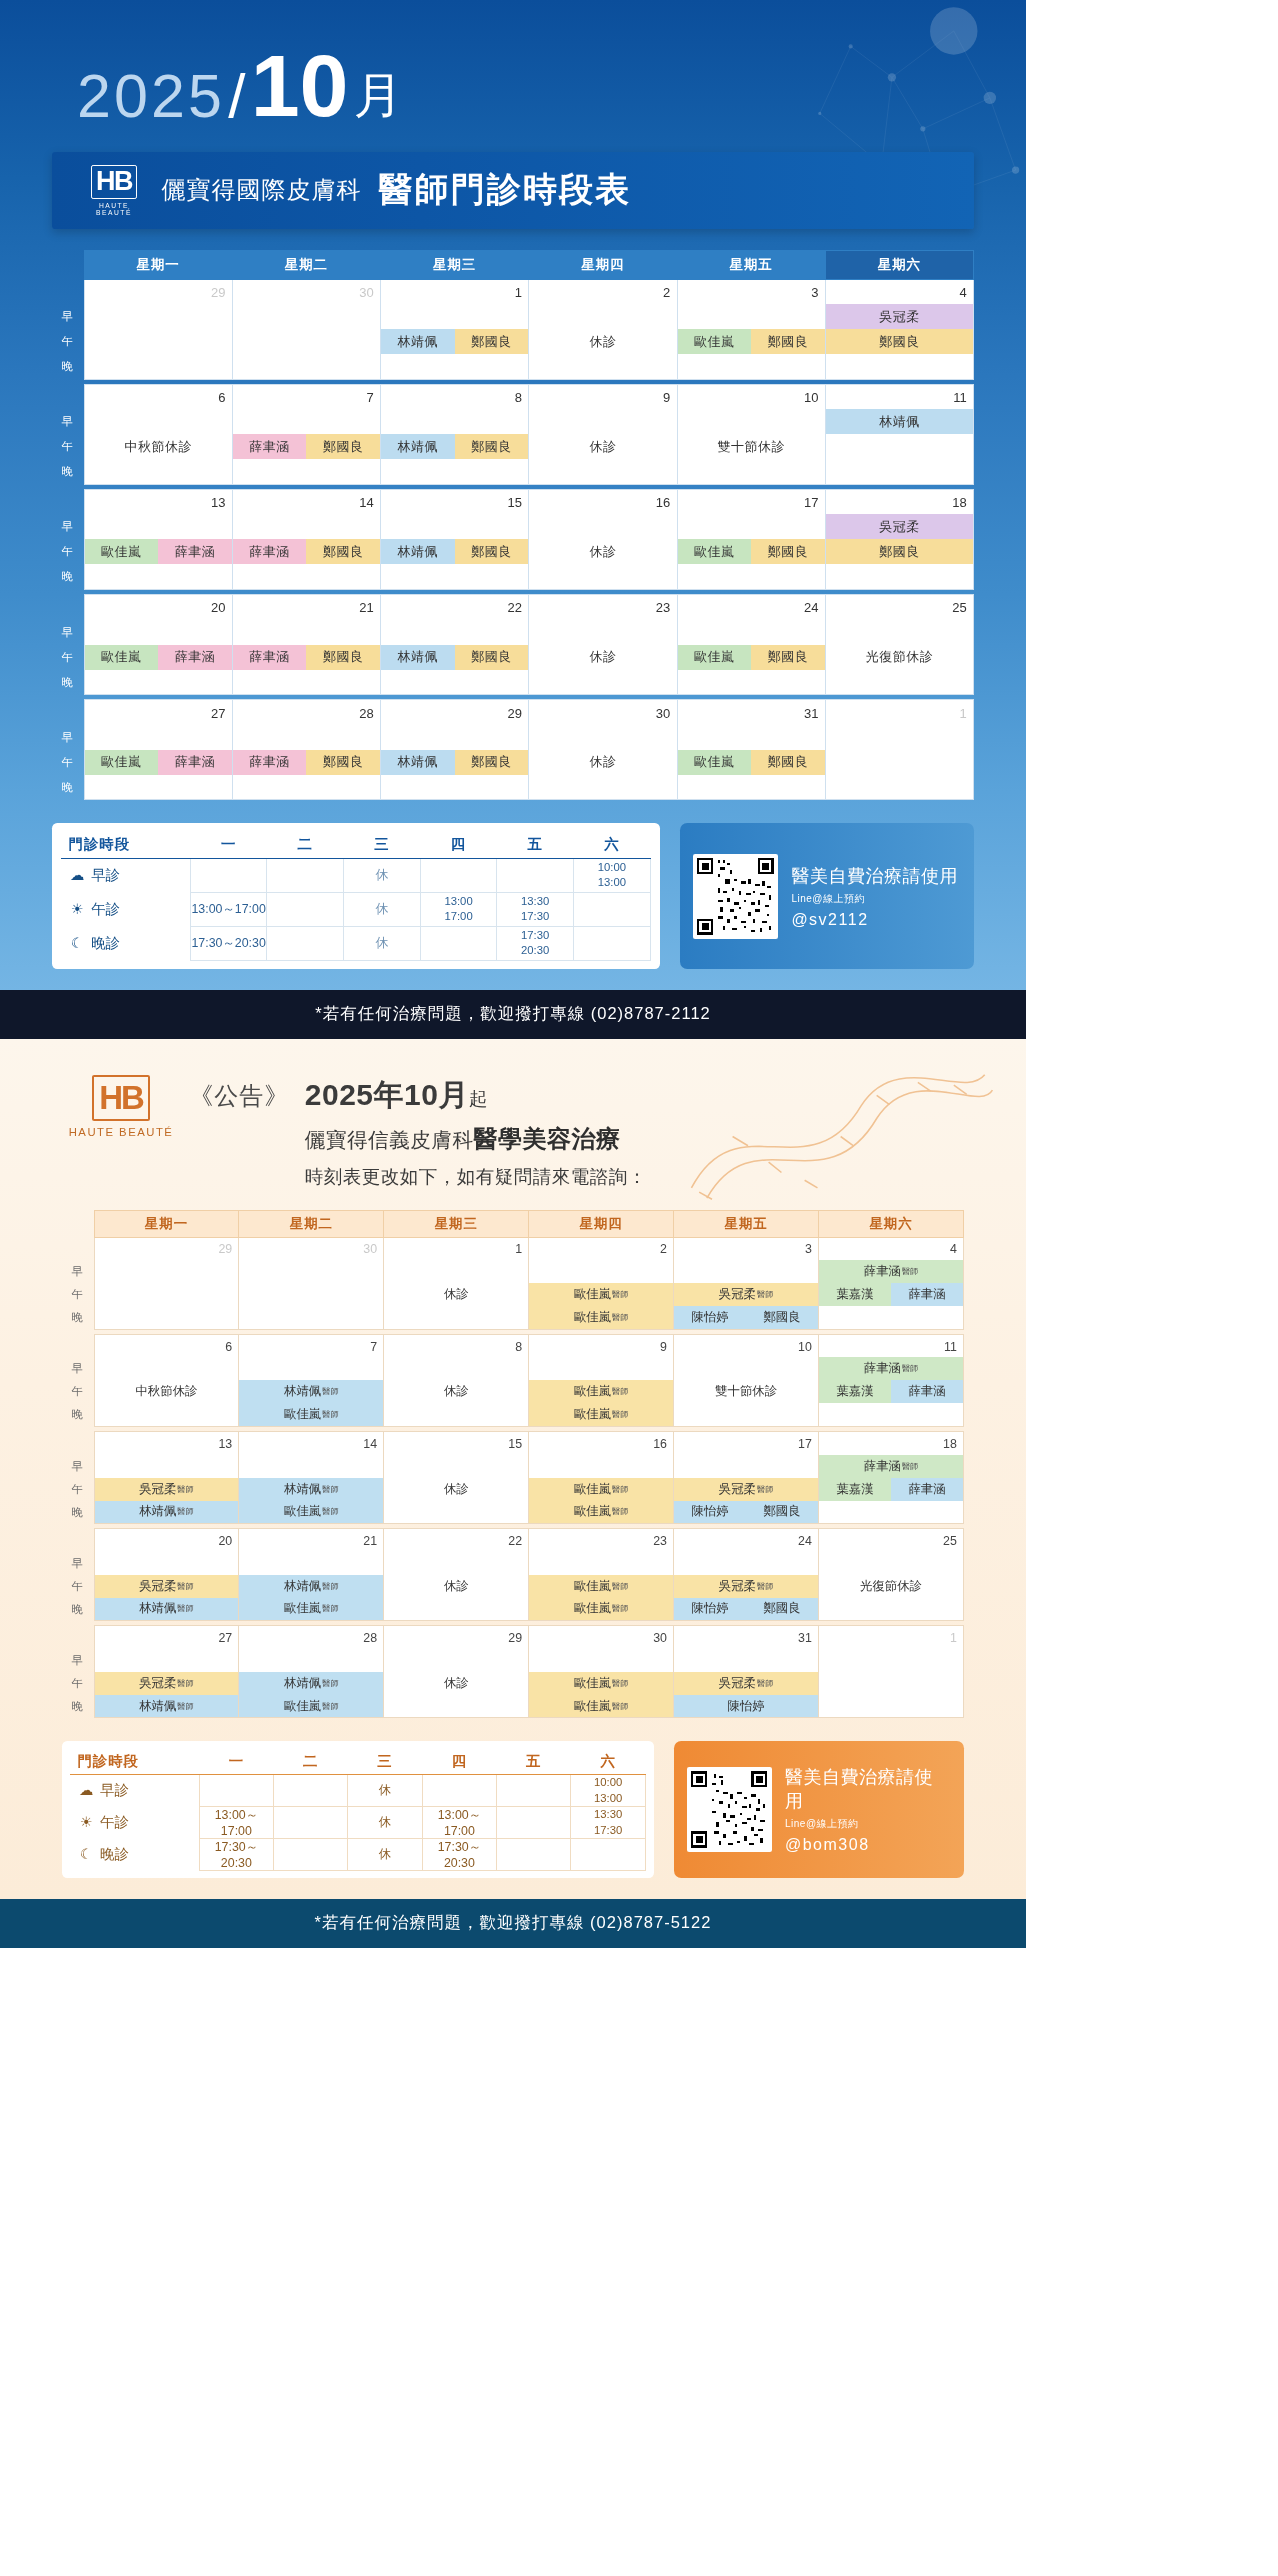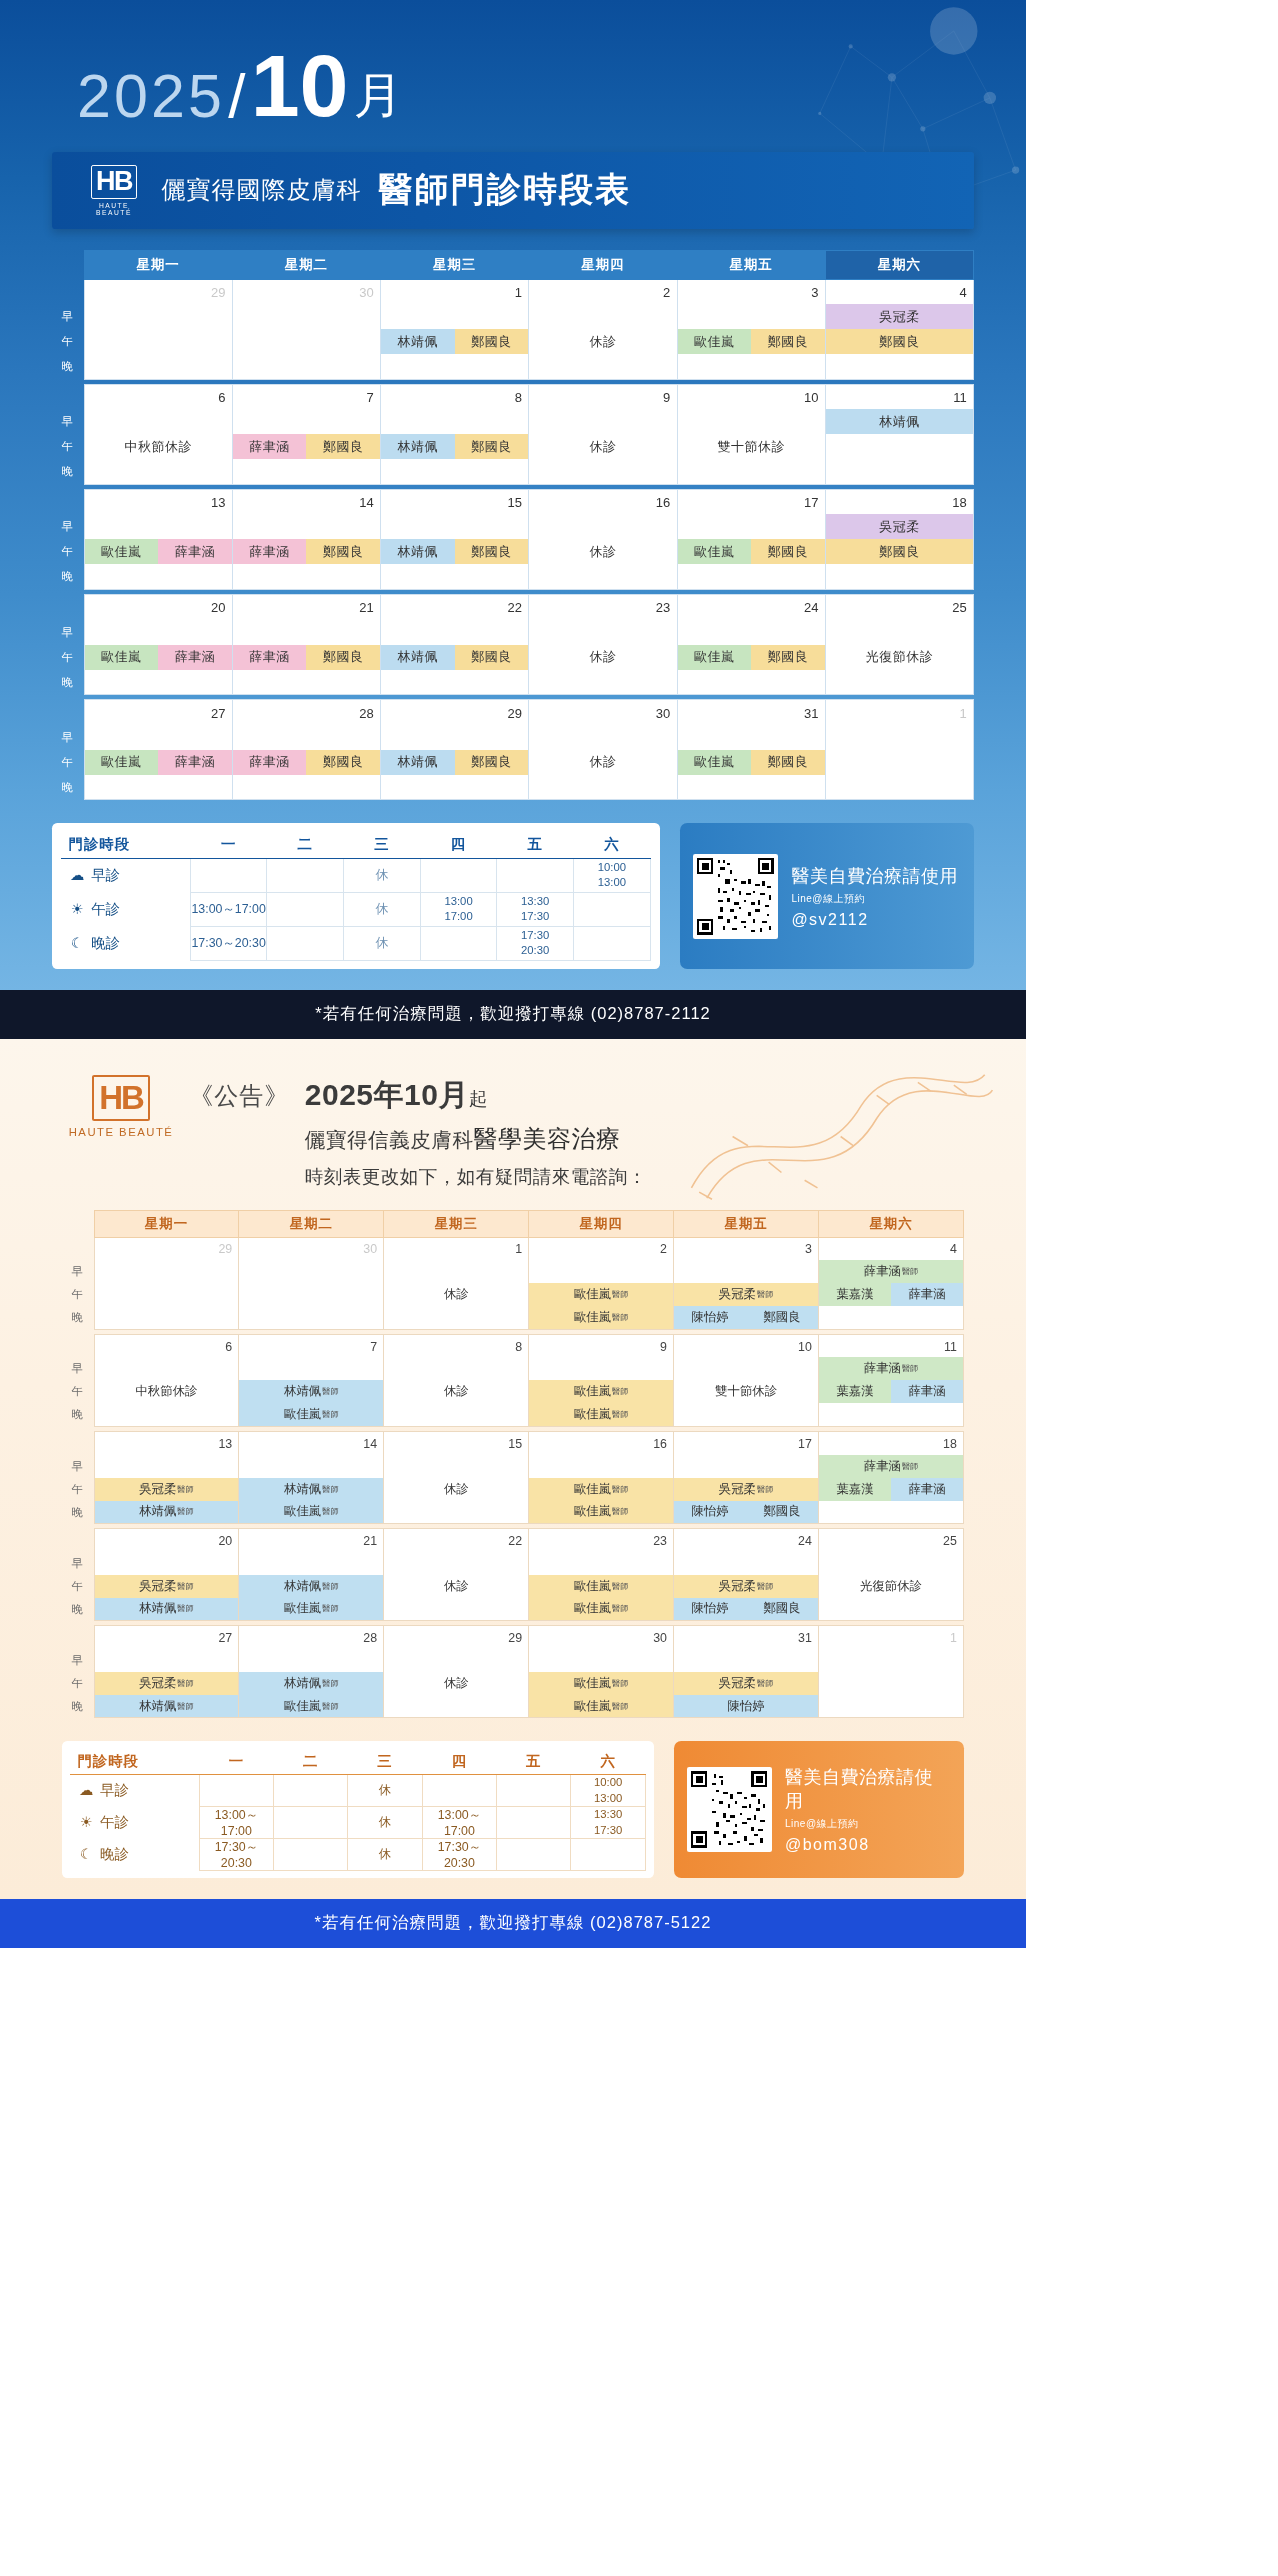--- a/index.html
+++ b/index.html
@@ -178,21 +178,21 @@
   .o-head { display:flex; align-items:flex-start; padding: 36px 0 0 62px; position:relative; z-index:2;}
   .o-logo { width: 118px; text-align:center; color:#d2722b; }
   .o-logo .mark { font-size: 33px; font-weight:700; letter-spacing:-2.1px; border:2.1px solid #d2722b; display:inline-block; padding: 2.1px 5.2px; border-radius:2.1px;}
   .o-logo .sub { font-size: 11.3px; letter-spacing: 1.5px; margin-top: 5.2px; color:#c06a24;}
   .o-badge { font-size: 24px; color:#4a4a4a; margin: 5.2px 12.4px 0 9.3px; letter-spacing:1px;}
   .o-text { margin-left: 3.1px; }
   .o-l1 { font-size: 30px; color:#3b3b3b; letter-spacing:0.5px;}
   .o-l1 b { font-weight:700; }
   .o-l1 .small { font-size: 18.5px; }
   .o-l2 { font-size: 20.6px; color:#3b3b3b; margin-top: 7.2px; letter-spacing:0.5px;}
-  .o-l2 b { font-size: 24px; font-weight:400; color:#2f2f2f;text-align:center;}
+  .o-l2 b { font-size: 24px; font-weight:700; color:#2f2f2f;text-align:center;}
   .o-l3 { font-size: 18.5px; color:#3b3b3b; margin-top: 9.3px; letter-spacing:0.5px;}
 
   .ocal-wrap { margin: 20.6px 62px 0 62px; position:relative; z-index:2;}
   table.ocal { border-collapse: collapse; width: 100%; table-layout: fixed;}
   table.ocal th.dow {
     background: #fde8cf; color:#c1661f; font-size: 13.4px; font-weight:600; height: 27px;
     border: 0.5px solid #f0cfa6; letter-spacing: 1px;
   }
   table.ocal td.lab { width: 32px; color:#6b6b6b; font-size: 11.3px; text-align:center; border:none; background:transparent; height:23px;}
   table.ocal td.daynum { background:#fff; border:0.5px solid #ecd9c0; border-bottom:none; text-align:right; font-size:12.4px; color:#444; padding: 1.5px 6.2px 0.5px 0; height:17.5px;}
@@ -208,21 +208,21 @@
 
   .o-legend-row { display:flex; margin: 23px 62px 0 62px; gap: 19.6px; position:relative; z-index:2;}
   .o-legend-box { background:#fff; border-radius: 5.2px; padding: 7.2px 8.2px; width: 592px; }
   table.olegend { border-collapse:collapse; width:100%; table-layout:fixed;}
   table.olegend th { font-size:14.4px; color:#c1661f; font-weight:700; height:26px; letter-spacing:1px; border:none; border-bottom:1px solid #e0913f;}
   table.olegend th.h0 { width: 129px; text-align:left; padding-left:7.2px;}
   table.olegend td { border:0.5px solid #f0dcc2; height:32px; font-size:12.4px; color:#8a5a22; text-align:center;}
   table.olegend td.name { text-align:left; padding-left:7.2px; font-size:14.4px; color:#8a5a22; border:none;}
   table.olegend td.times { font-size:11.3px; line-height:1.35;}
   .o-qr-box { background: linear-gradient(90deg,#ef8a34,#f3a457); border-radius:7.2px; flex:1; display:flex; align-items:center; padding: 10.3px 13.4px; gap:13.4px;}
-  .o-phone-bar { background:#1d4ed8; color:#fff; text-align:center; font-size:16.5px; letter-spacing:1px; padding: 13.4px 0;}
+  .o-phone-bar { background:#0c4a6e; color:#fff; text-align:center; font-size:16.5px; letter-spacing:1px; padding: 13.4px 0;}
 </style>
 </head>
 <body>
 
 <div class="page">
 
   <div class="sec-blue">
 
     <svg class="deco-dots" viewBox="0 0 900 520">
       <g fill="#ffffff" opacity="0.35">

